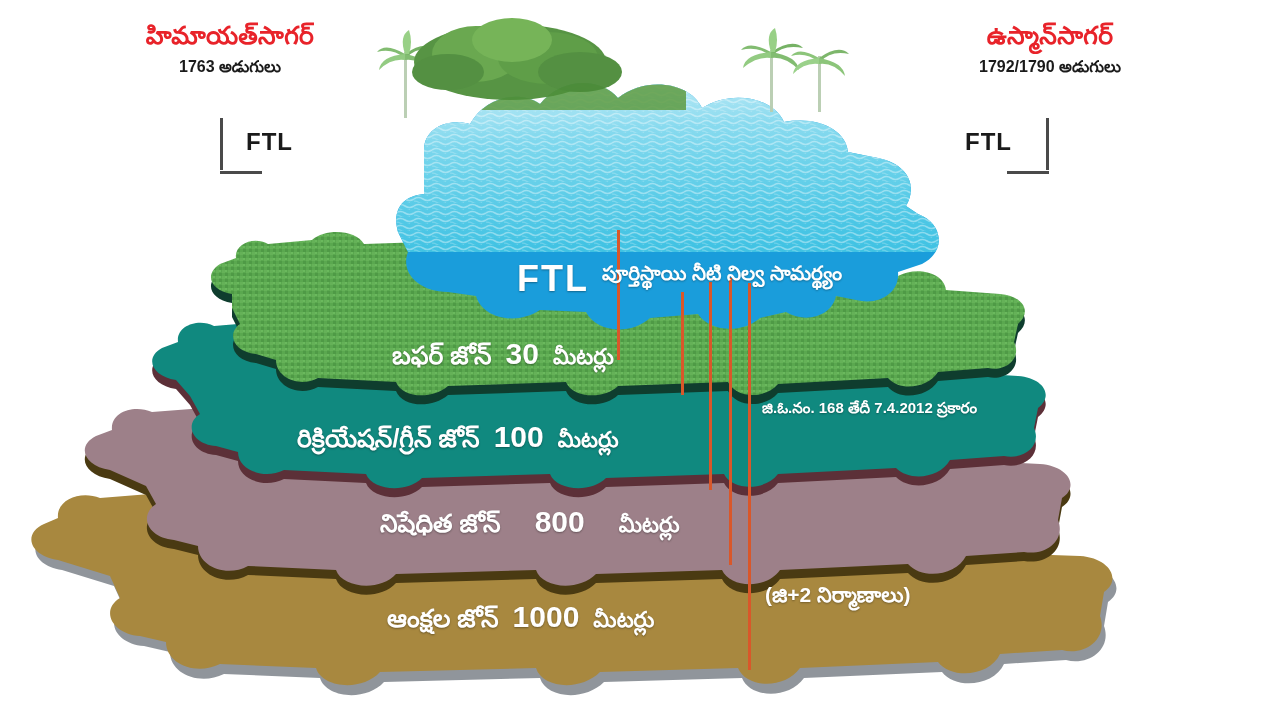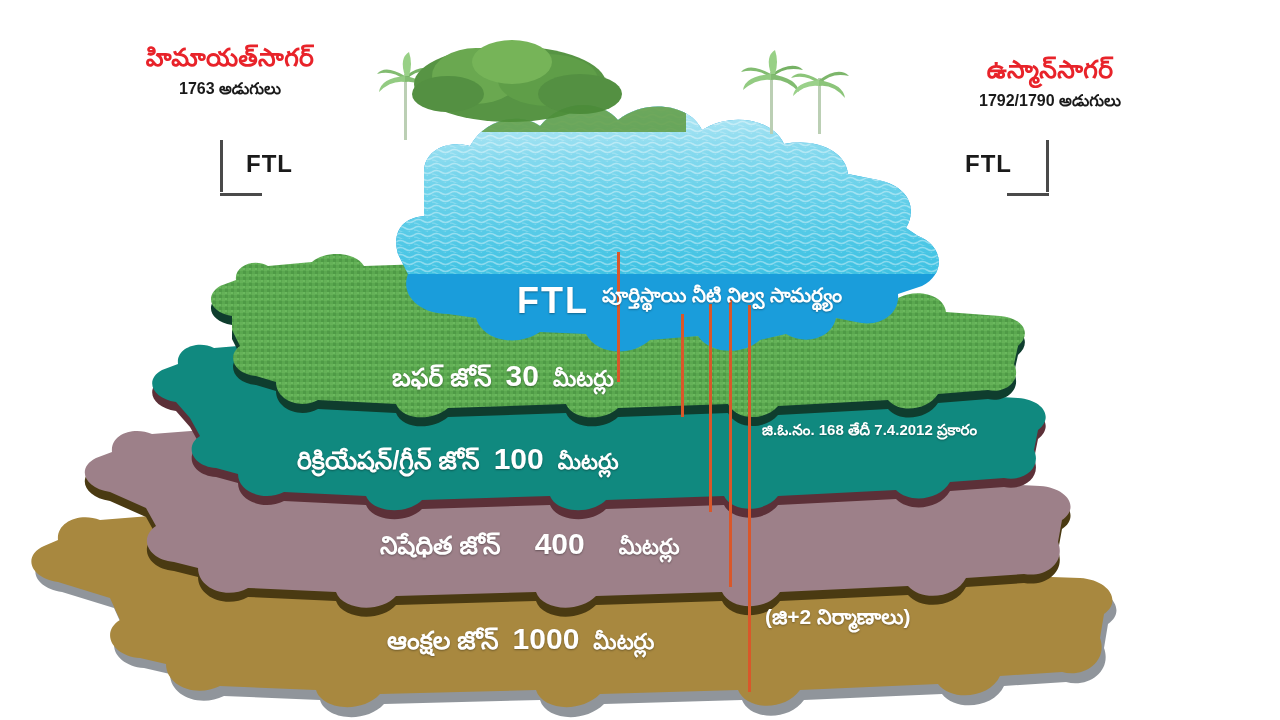--- a/index.html
+++ b/index.html
@@ -1,33 +1,33 @@
 <!DOCTYPE html>
 <html><head>
 <meta charset="utf-8">
 <style>
   html,body{margin:0;padding:0;}
   body{
     width:1280px;height:720px;overflow:hidden;background:#ffffff;
     font-family:"Liberation Sans","DejaVu Sans",sans-serif;position:relative;
   }
-  #stage{position:absolute;inset:0;width:1280px;height:536px;margin-top:22px;}
+  #stage{position:absolute;inset:0;width:1280px;height:536px;}
 
   
   .lake-block{position:absolute;text-align:center;}
   .lake-name{
     color:#e8232a;font-weight:bold;font-size:25px;letter-spacing:.3px;
     white-space:nowrap;line-height:1.1;
   }
   .lake-ft{
     color:#1a1a1a;font-weight:bold;font-size:16px;white-space:nowrap;
     margin-top:8px;line-height:1.1;
   }
   #lake-left{left:40px;top:22px;width:380px;}
-  #lake-right{left:855px;top:34px;width:390px;}
+  #lake-right{left:855px;top:22px;width:390px;}
 
   
   .ftl-marker{position:absolute;}
   .ftl-marker .v{width:3px;background:#4a4a4a;position:absolute;}
   .ftl-marker .h{height:3px;background:#4a4a4a;position:absolute;}
   .ftl-marker .txt{
     position:absolute;font-size:24px;font-weight:bold;color:#1a1a1a;
     letter-spacing:1px;
   }
   #ftl-left{left:220px;top:118px;width:130px;height:56px;}
@@ -368,21 +368,21 @@
   </div>
 
   <div class="zone-caption" id="cap-green">
     <span class="zname">రిక్రియేషన్/గ్రీన్ జోన్</span>
     <span class="zval">100</span>
     <span class="zunit">మీటర్లు</span>
   </div>
 
   <div class="zone-caption" id="cap-restrict">
     <span class="zname">నిషేధిత జోన్</span>
-    <span class="zval">400</span>
+    <span class="zval">800</span>
     <span class="zunit">మీటర్లు</span>
   </div>
 
   <div class="zone-caption" id="cap-limit">
     <span class="zname">ఆంక్షల జోన్</span>
     <span class="zval">1000</span>
     <span class="zunit">మీటర్లు</span>
   </div>
 
   <div class="note" id="note-ftl">పూర్తిస్థాయి నీటి నిల్వ సామర్థ్యం</div>

